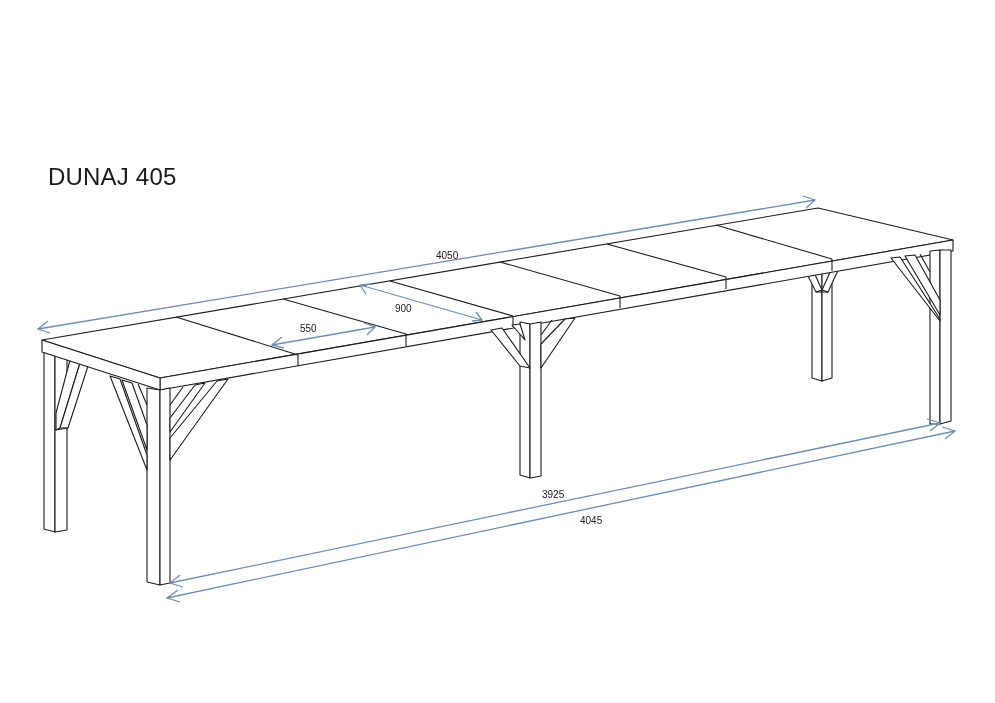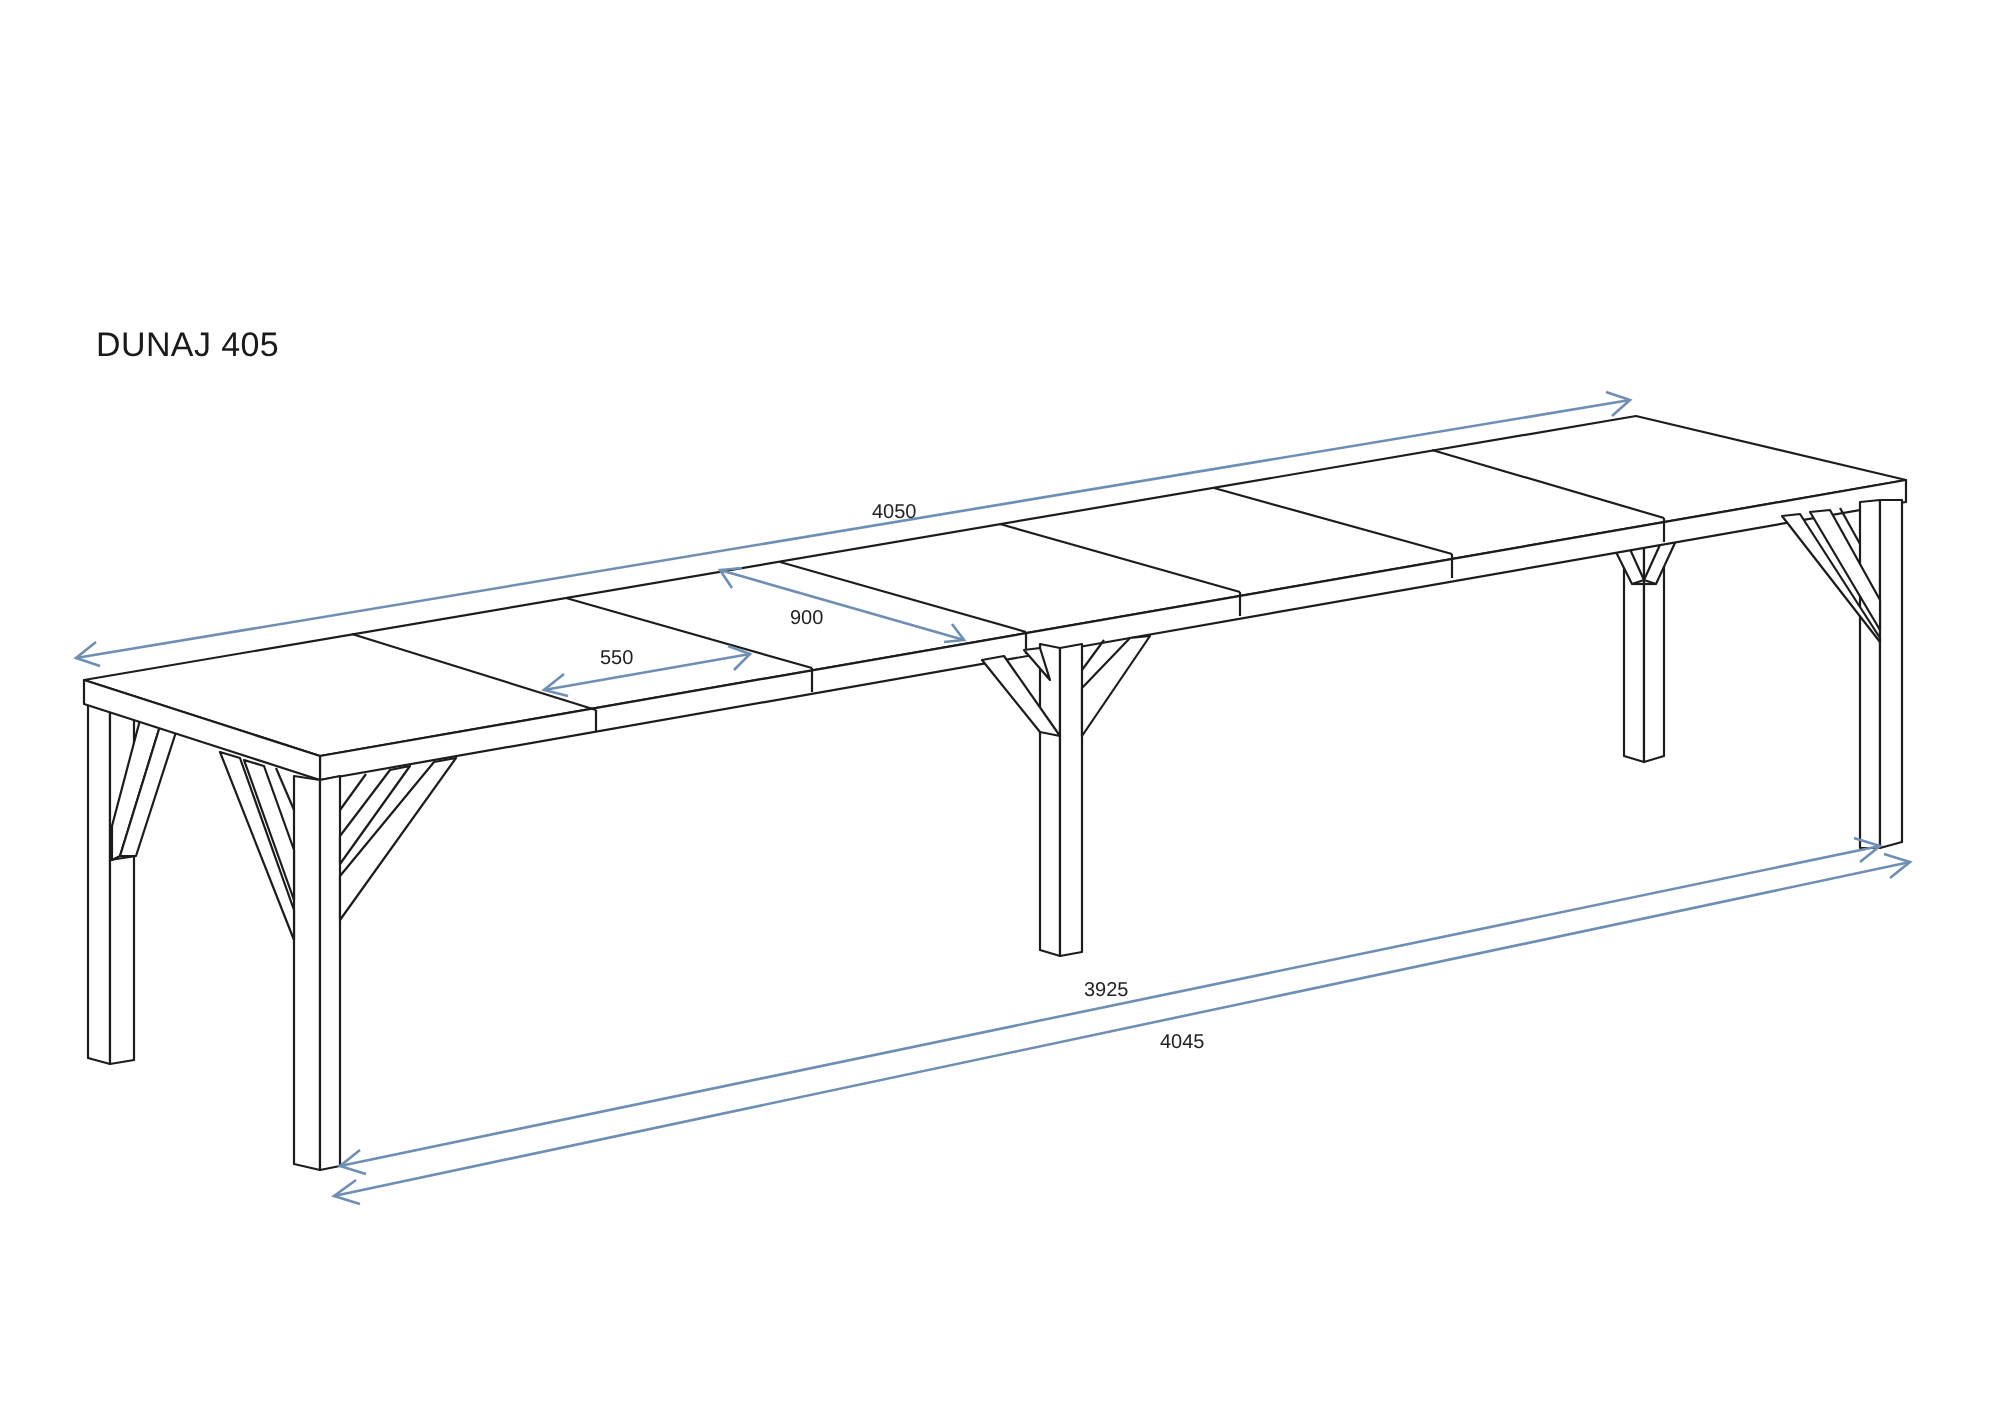--- a/index.html
+++ b/index.html
@@ -1,17 +1,17 @@
 <!DOCTYPE html>
 <html><head>
 <meta charset="utf-8">
 <style>
   html, body { margin: 0; padding: 0; background: #ffffff; }
   body { width: 995px; height: 703px; position: relative; overflow: hidden; font-family: "Liberation Sans", sans-serif; }
-  .title { position: absolute; left: 48px; top: 163px; font-size: 17px; color: #1a1a1a; letter-spacing: 0.2px; }
+  .title { position: absolute; left: 48px; top: 163px; font-size: 24px; color: #1a1a1a; letter-spacing: 0.2px; }
   svg { position: absolute; left: 0; top: 0; }
   .ln { stroke: #1c1c1c; stroke-width: 1.1; fill: none; stroke-linejoin: round; }
   .face { fill: #ffffff; stroke: #1c1c1c; stroke-width: 1.1; stroke-linejoin: round; }
   .dim { stroke: #6e8fb3; stroke-width: 1.3; fill: none; }
   .dimtxt { font-family: "Liberation Sans", sans-serif; font-size: 10px; fill: #222222; }
 </style>
 </head>
 <body>
 
 <div class="title">DUNAJ 405</div>

